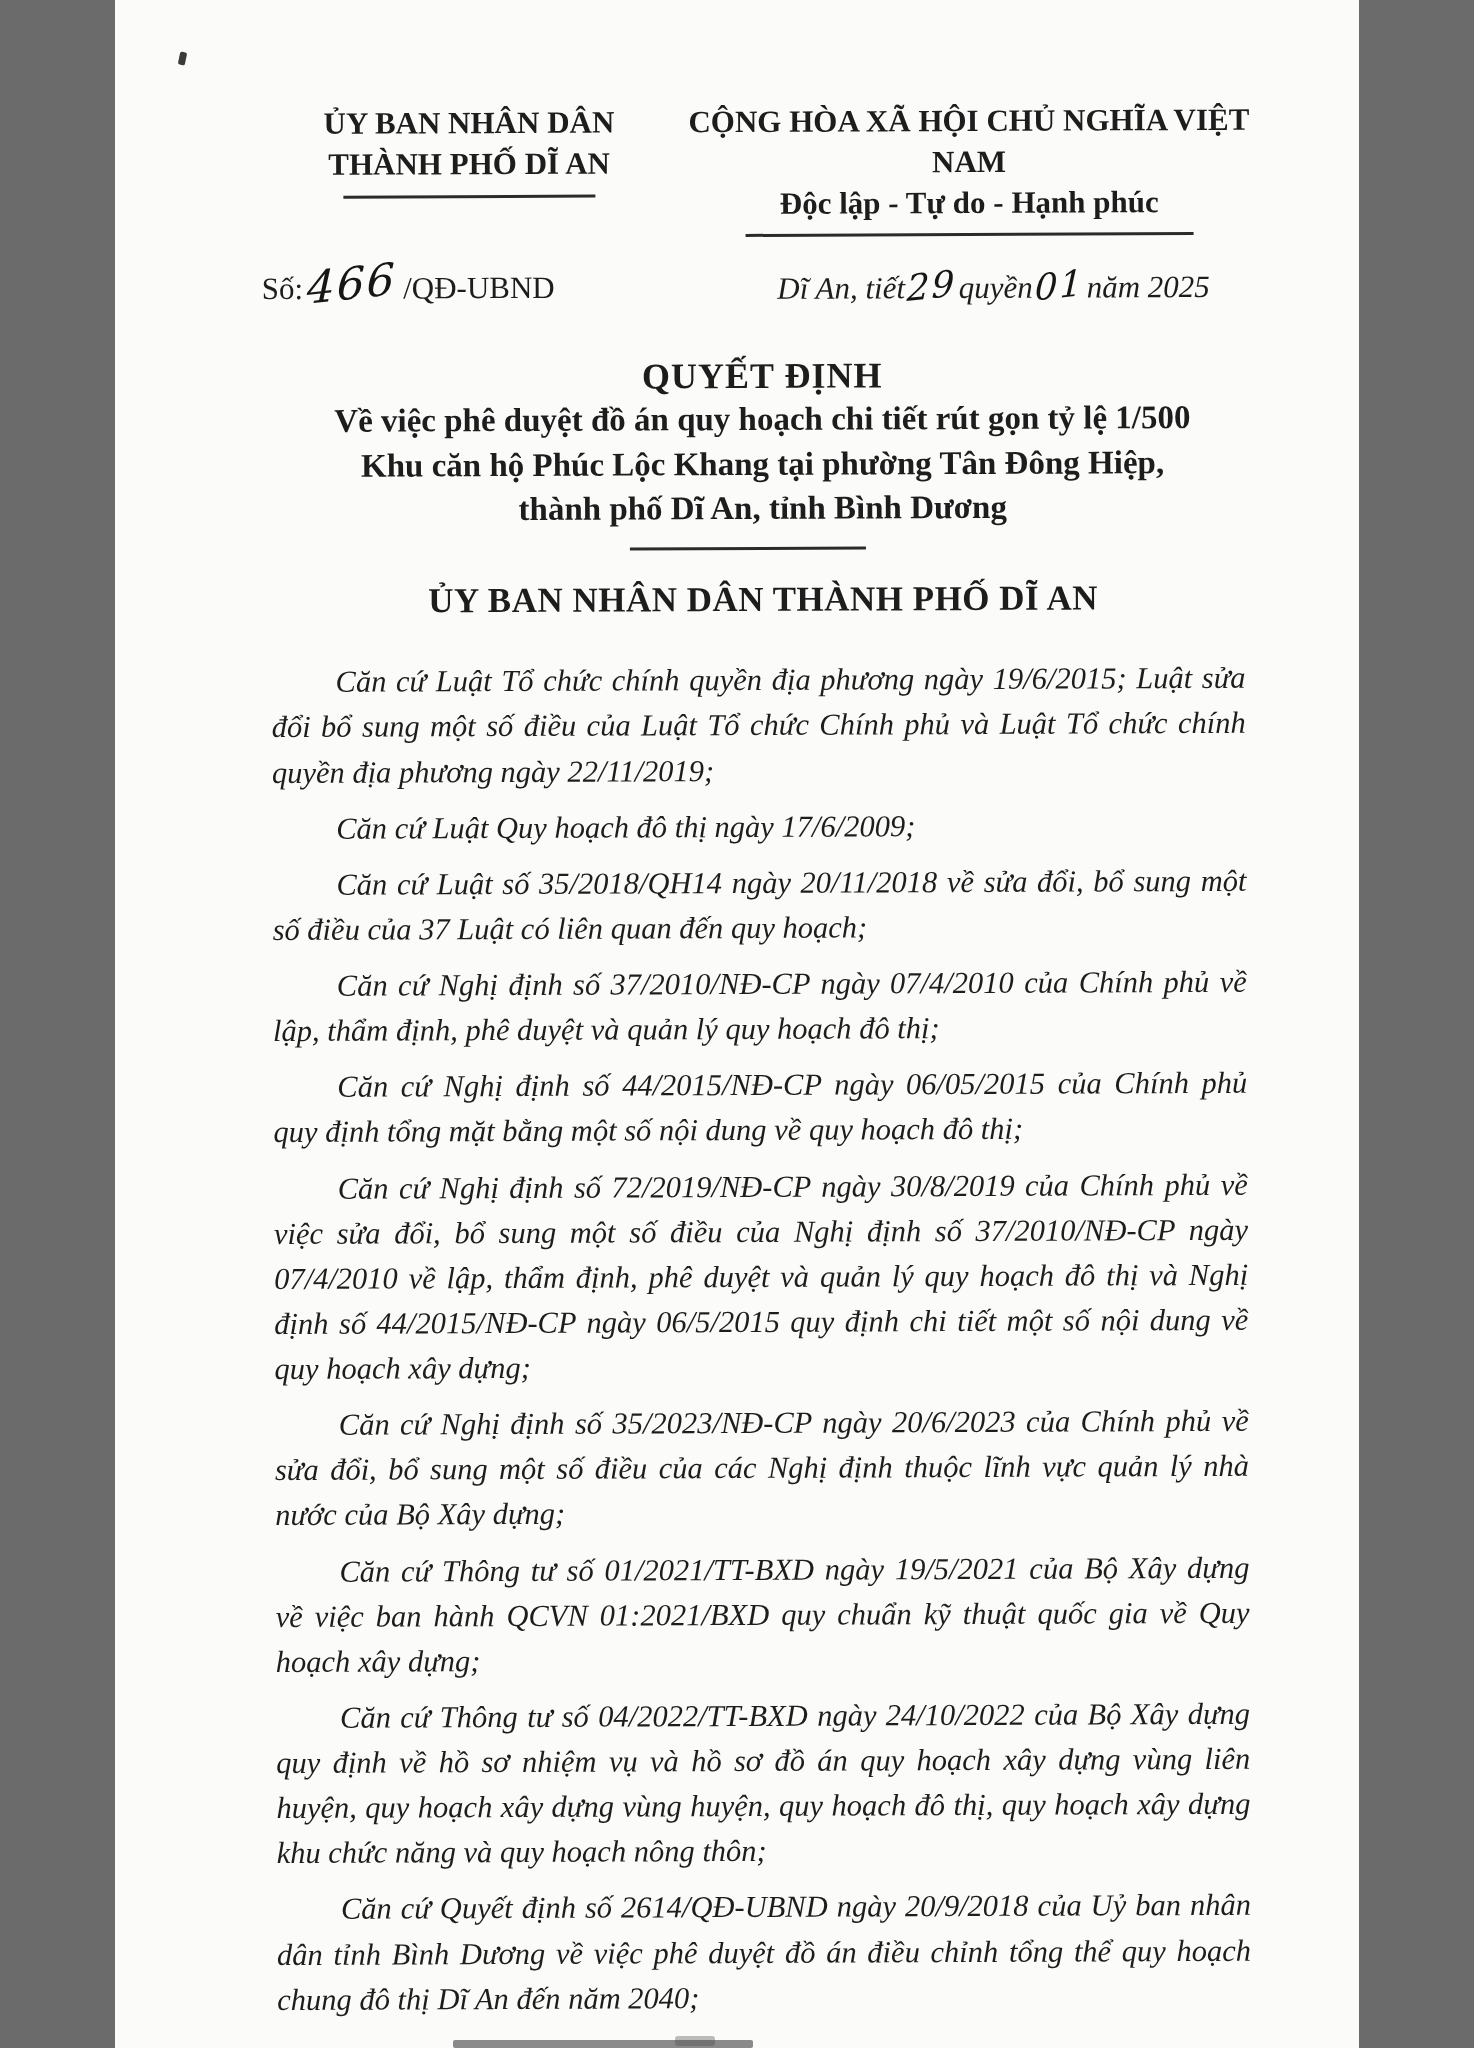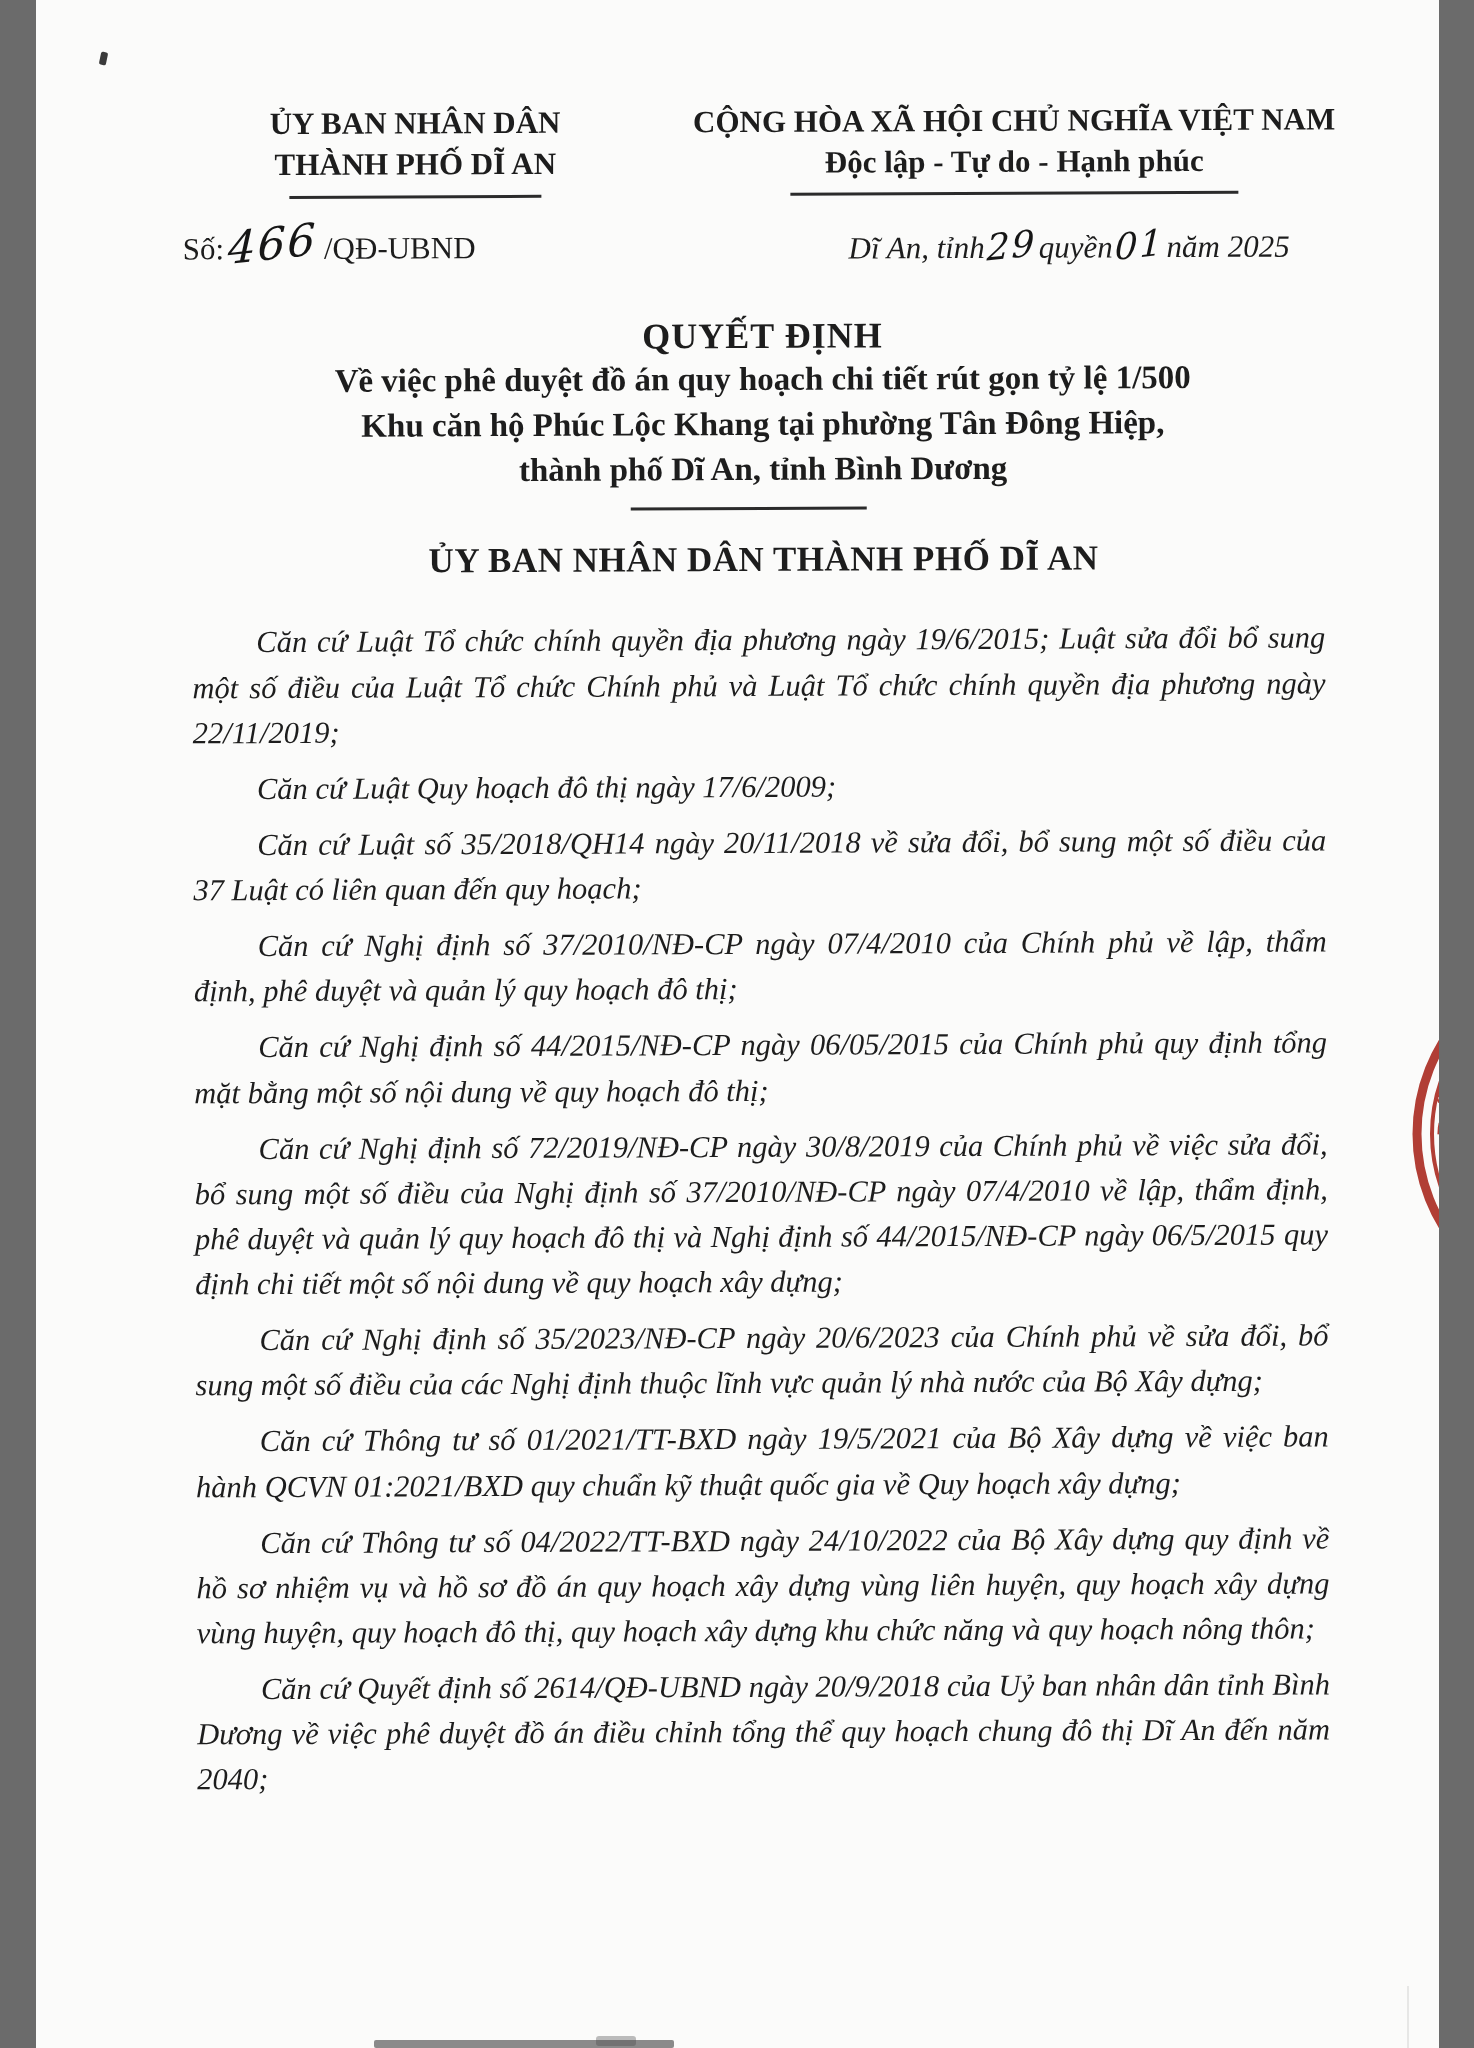--- a/index.html
+++ b/index.html
@@ -1,17 +1,17 @@
 <!DOCTYPE html>
 <html><head>
 <meta charset="utf-8">
 <style>
   html,body { margin:0; padding:0; background:#6b6b6b; }
   .page {
-    position:relative; width:1403px; height:2048px; margin:0 auto;
+    position:relative; width:1244px; height:2048px; margin:0 auto;
     background:#fbfbfa; overflow:hidden;
     font-family:"Liberation Serif","DejaVu Serif",serif; color:#1d1d1d;
   }
   .content { position:absolute; inset:0; transform:rotate(-0.25deg); }
 
   
   .header { display:flex; justify-content:space-between; padding:102px 96px 0 148px; }
   .header-left  { width:470px; text-align:center; font-weight:bold; font-size:31px; line-height:1.32; }
   .header-right { width:650px; text-align:center; font-weight:bold; font-size:31px; line-height:1.32; }
   .rule-left  { width:252px; border-top:3px solid #2b2b2b; margin:10px auto 0; }
@@ -68,21 +68,21 @@
         <div>Độc lập - Tự do - Hạnh phúc</div>
         <div class="rule-right"></div>
       </div>
     </div>
 
     <div class="ref-row">
       <div class="doc-number">
         <span>Số:</span><span class="handwritten">466</span><span>/QĐ-UBND</span>
       </div>
       <div class="dateline">
-        <span>Dĩ An, tỉnh</span><span class="handwritten small">29</span><span>quyền</span><span class="handwritten small">01</span><span>năm 2025</span>
+        <span>Dĩ An, tiết</span><span class="handwritten small">29</span><span>quyền</span><span class="handwritten small">01</span><span>năm 2025</span>
       </div>
     </div>
 
     <div class="title-block">
       <div class="title-heading">QUYẾT ĐỊNH</div>
       <div>
 
       <div class="subtitle-line">Về việc phê duyệt đồ án quy hoạch chi tiết rút gọn tỷ lệ 1/500</div>
           <div class="subtitle-line">Khu căn hộ Phúc Lộc Khang tại phường Tân Đông Hiệp,</div>
           <div class="subtitle-line">thành phố Dĩ An, tỉnh Bình Dương</div>

